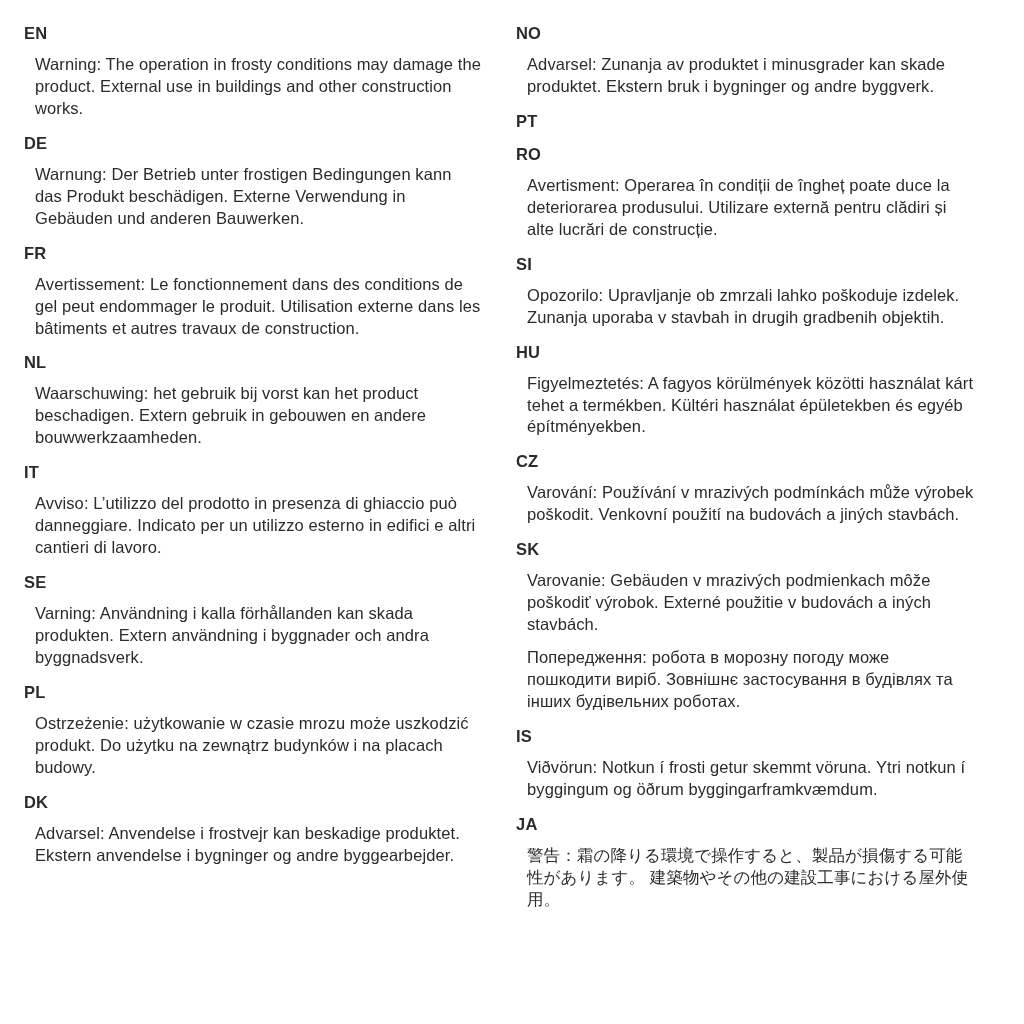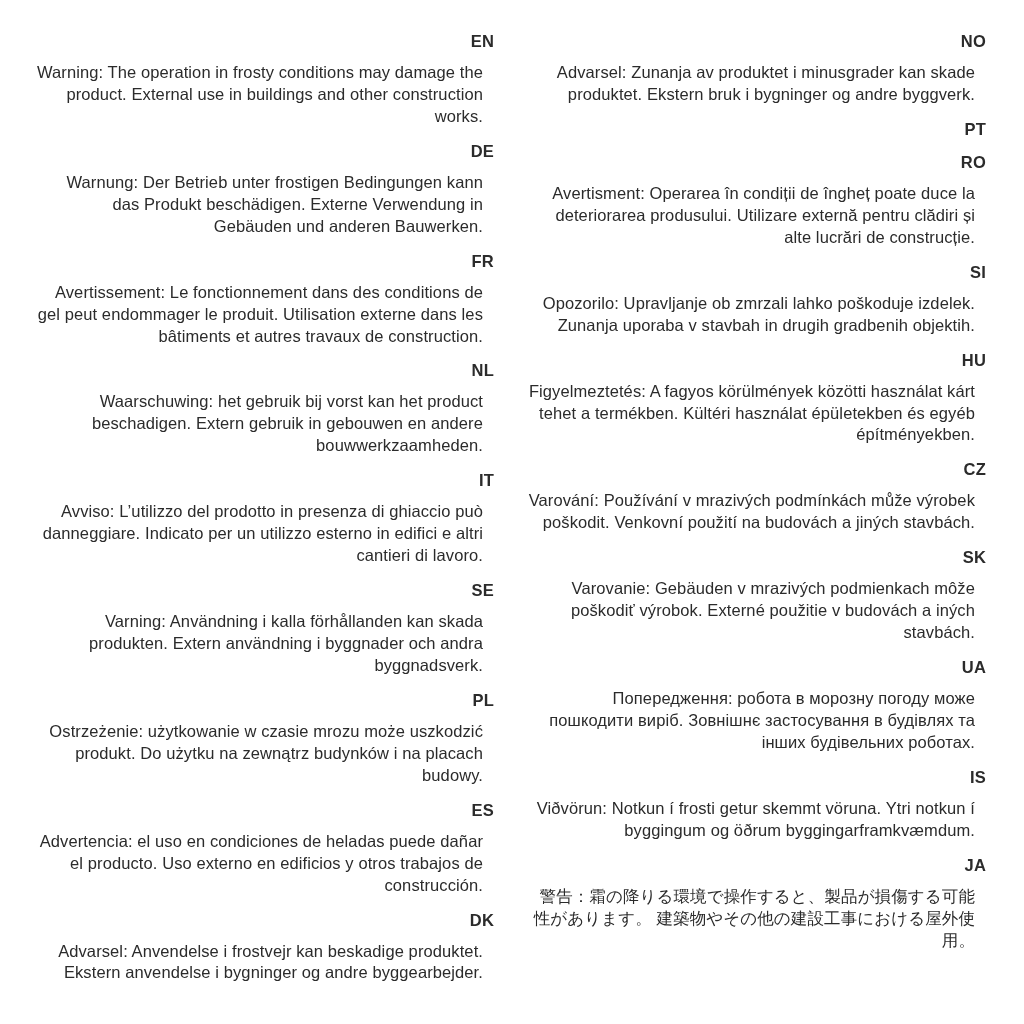--- a/index.html
+++ b/index.html
@@ -4,26 +4,25 @@
 <style>
   html, body {
     margin: 0;
     padding: 0;
     background: #ffffff;
   }
   .page {
     width: 1024px;
     min-height: 1024px;
     box-sizing: border-box;
-    padding: 18px 24px 10px 24px;
+    padding: 10px 24px 10px 24px;
     display: flex;
     gap: 22px;
     font-family: "Liberation Sans", "DejaVu Sans", sans-serif;
     color: #2b2b2b;
-    text-align: right;
   }
   .column {
     width: 470px;
     flex: 0 0 470px;
   }
   .lang-block {
     margin-bottom: 11px;
   }
   .lang-code {
     font-size: 16.5px;
@@ -66,24 +65,20 @@
     </section>
     <section class="lang-block">
       <h2 class="lang-code">SE</h2>
       <p class="lang-text">Varning: Användning i kalla förhållanden kan skada produkten. Extern användning i byggnader och andra byggnadsverk.</p>
     </section>
     <section class="lang-block">
       <h2 class="lang-code">PL</h2>
       <p class="lang-text">Ostrzeżenie: użytkowanie w czasie mrozu może uszkodzić produkt. Do użytku na zewnątrz budynków i na placach budowy.</p>
     </section>
     <section class="lang-block">
-      <h2 class="lang-code">ES</h2>
-      <p class="lang-text">Advertencia: el uso en condiciones de heladas puede dañar el producto. Uso externo en edificios y otros trabajos de construcción.</p>
-    </section>
-    <section class="lang-block">
       <h2 class="lang-code">DK</h2>
       <p class="lang-text">Advarsel: Anvendelse i frostvejr kan beskadige produktet. Ekstern anvendelse i bygninger og andre byggearbejder.</p>
     </section>
   </div>
 
   <div class="column">
     <section class="lang-block">
       <h2 class="lang-code">NO</h2>
       <p class="lang-text">Advarsel: Zunanja av produktet i minusgrader kan skade produktet. Ekstern bruk i bygninger og andre byggverk.</p>
     </section>
@@ -104,21 +99,20 @@
     </section>
     <section class="lang-block">
       <h2 class="lang-code">CZ</h2>
       <p class="lang-text">Varování: Používání v mrazivých podmínkách může výrobek poškodit. Venkovní použití na budovách a jiných stavbách.</p>
     </section>
     <section class="lang-block">
       <h2 class="lang-code">SK</h2>
       <p class="lang-text">Varovanie: Gebäuden v mrazivých podmienkach môže poškodiť výrobok. Externé použitie v budovách a iných stavbách.</p>
     </section>
     <section class="lang-block">
-      <h2 class="lang-code">UA</h2>
       <p class="lang-text">Попередження: робота в морозну погоду може пошкодити виріб. Зовнішнє застосування в будівлях та інших будівельних роботах.</p>
     </section>
     <section class="lang-block">
       <h2 class="lang-code">IS</h2>
       <p class="lang-text">Viðvörun: Notkun í frosti getur skemmt vöruna. Ytri notkun í byggingum og öðrum byggingarframkvæmdum.</p>
     </section>
     <section class="lang-block">
       <h2 class="lang-code">JA</h2>
       <p class="lang-text">警告：霜の降りる環境で操作すると、製品が損傷する可能性があります。 建築物やその他の建設工事における屋外使用。</p>
     </section>

